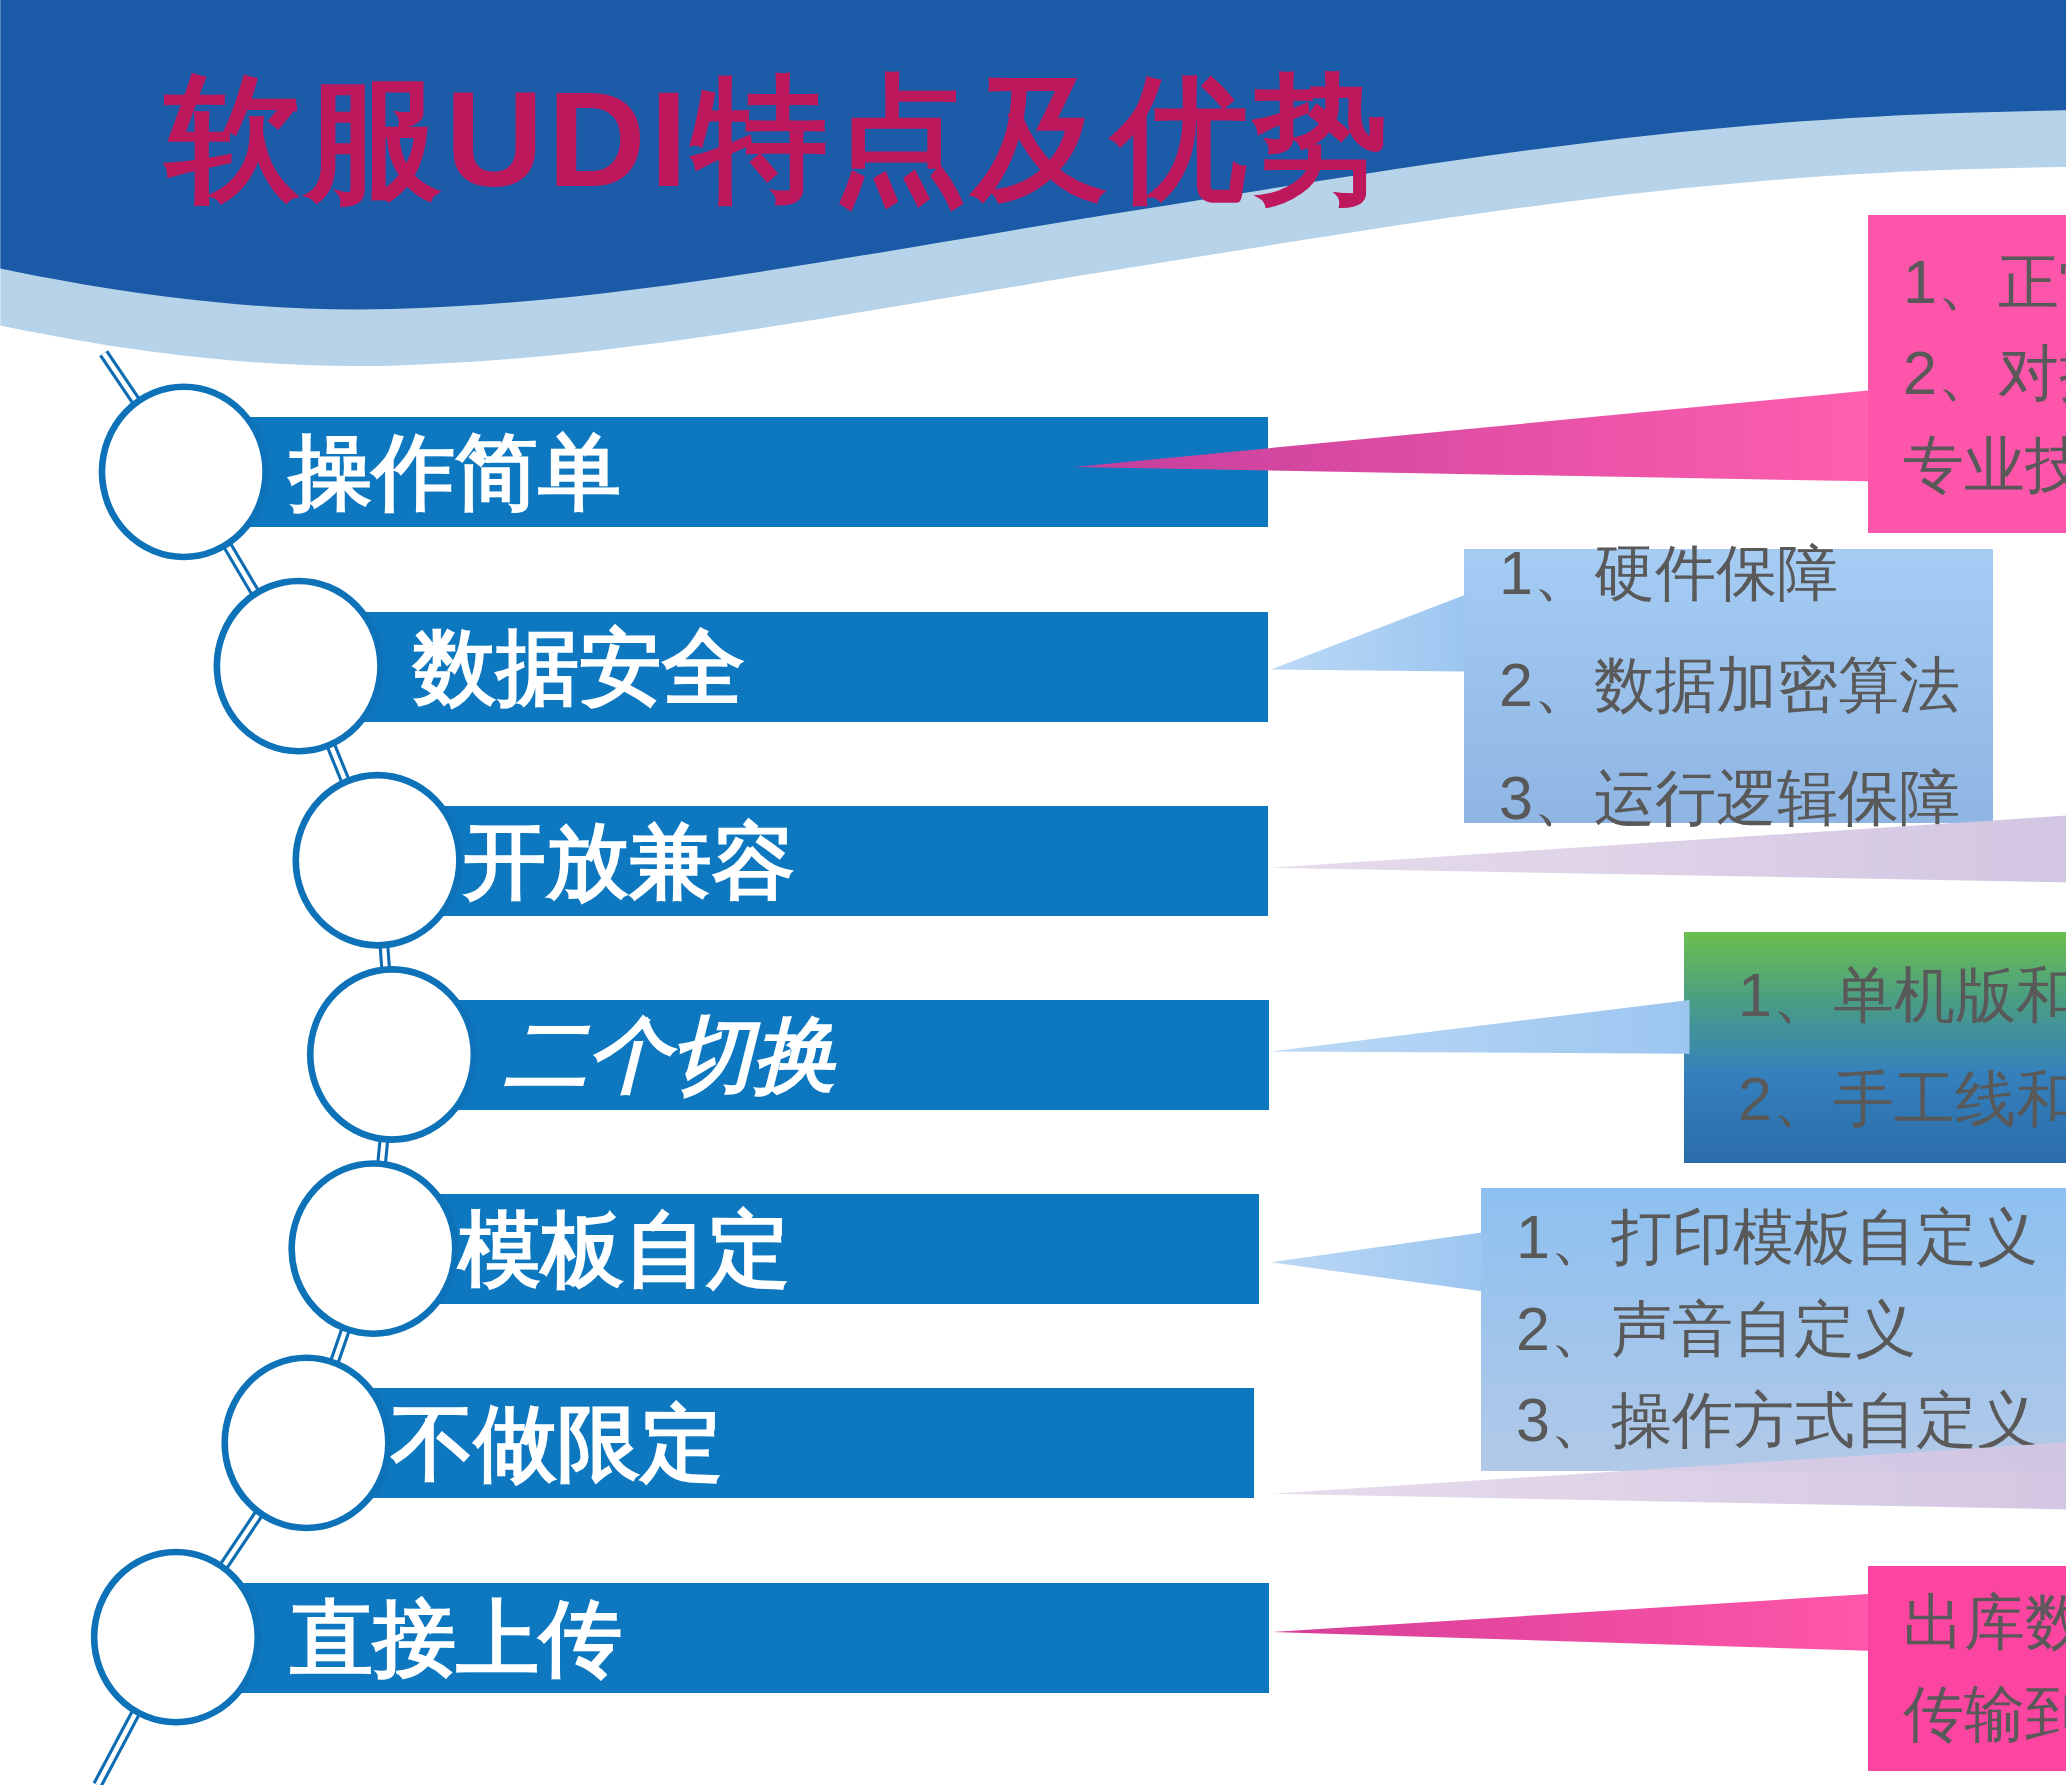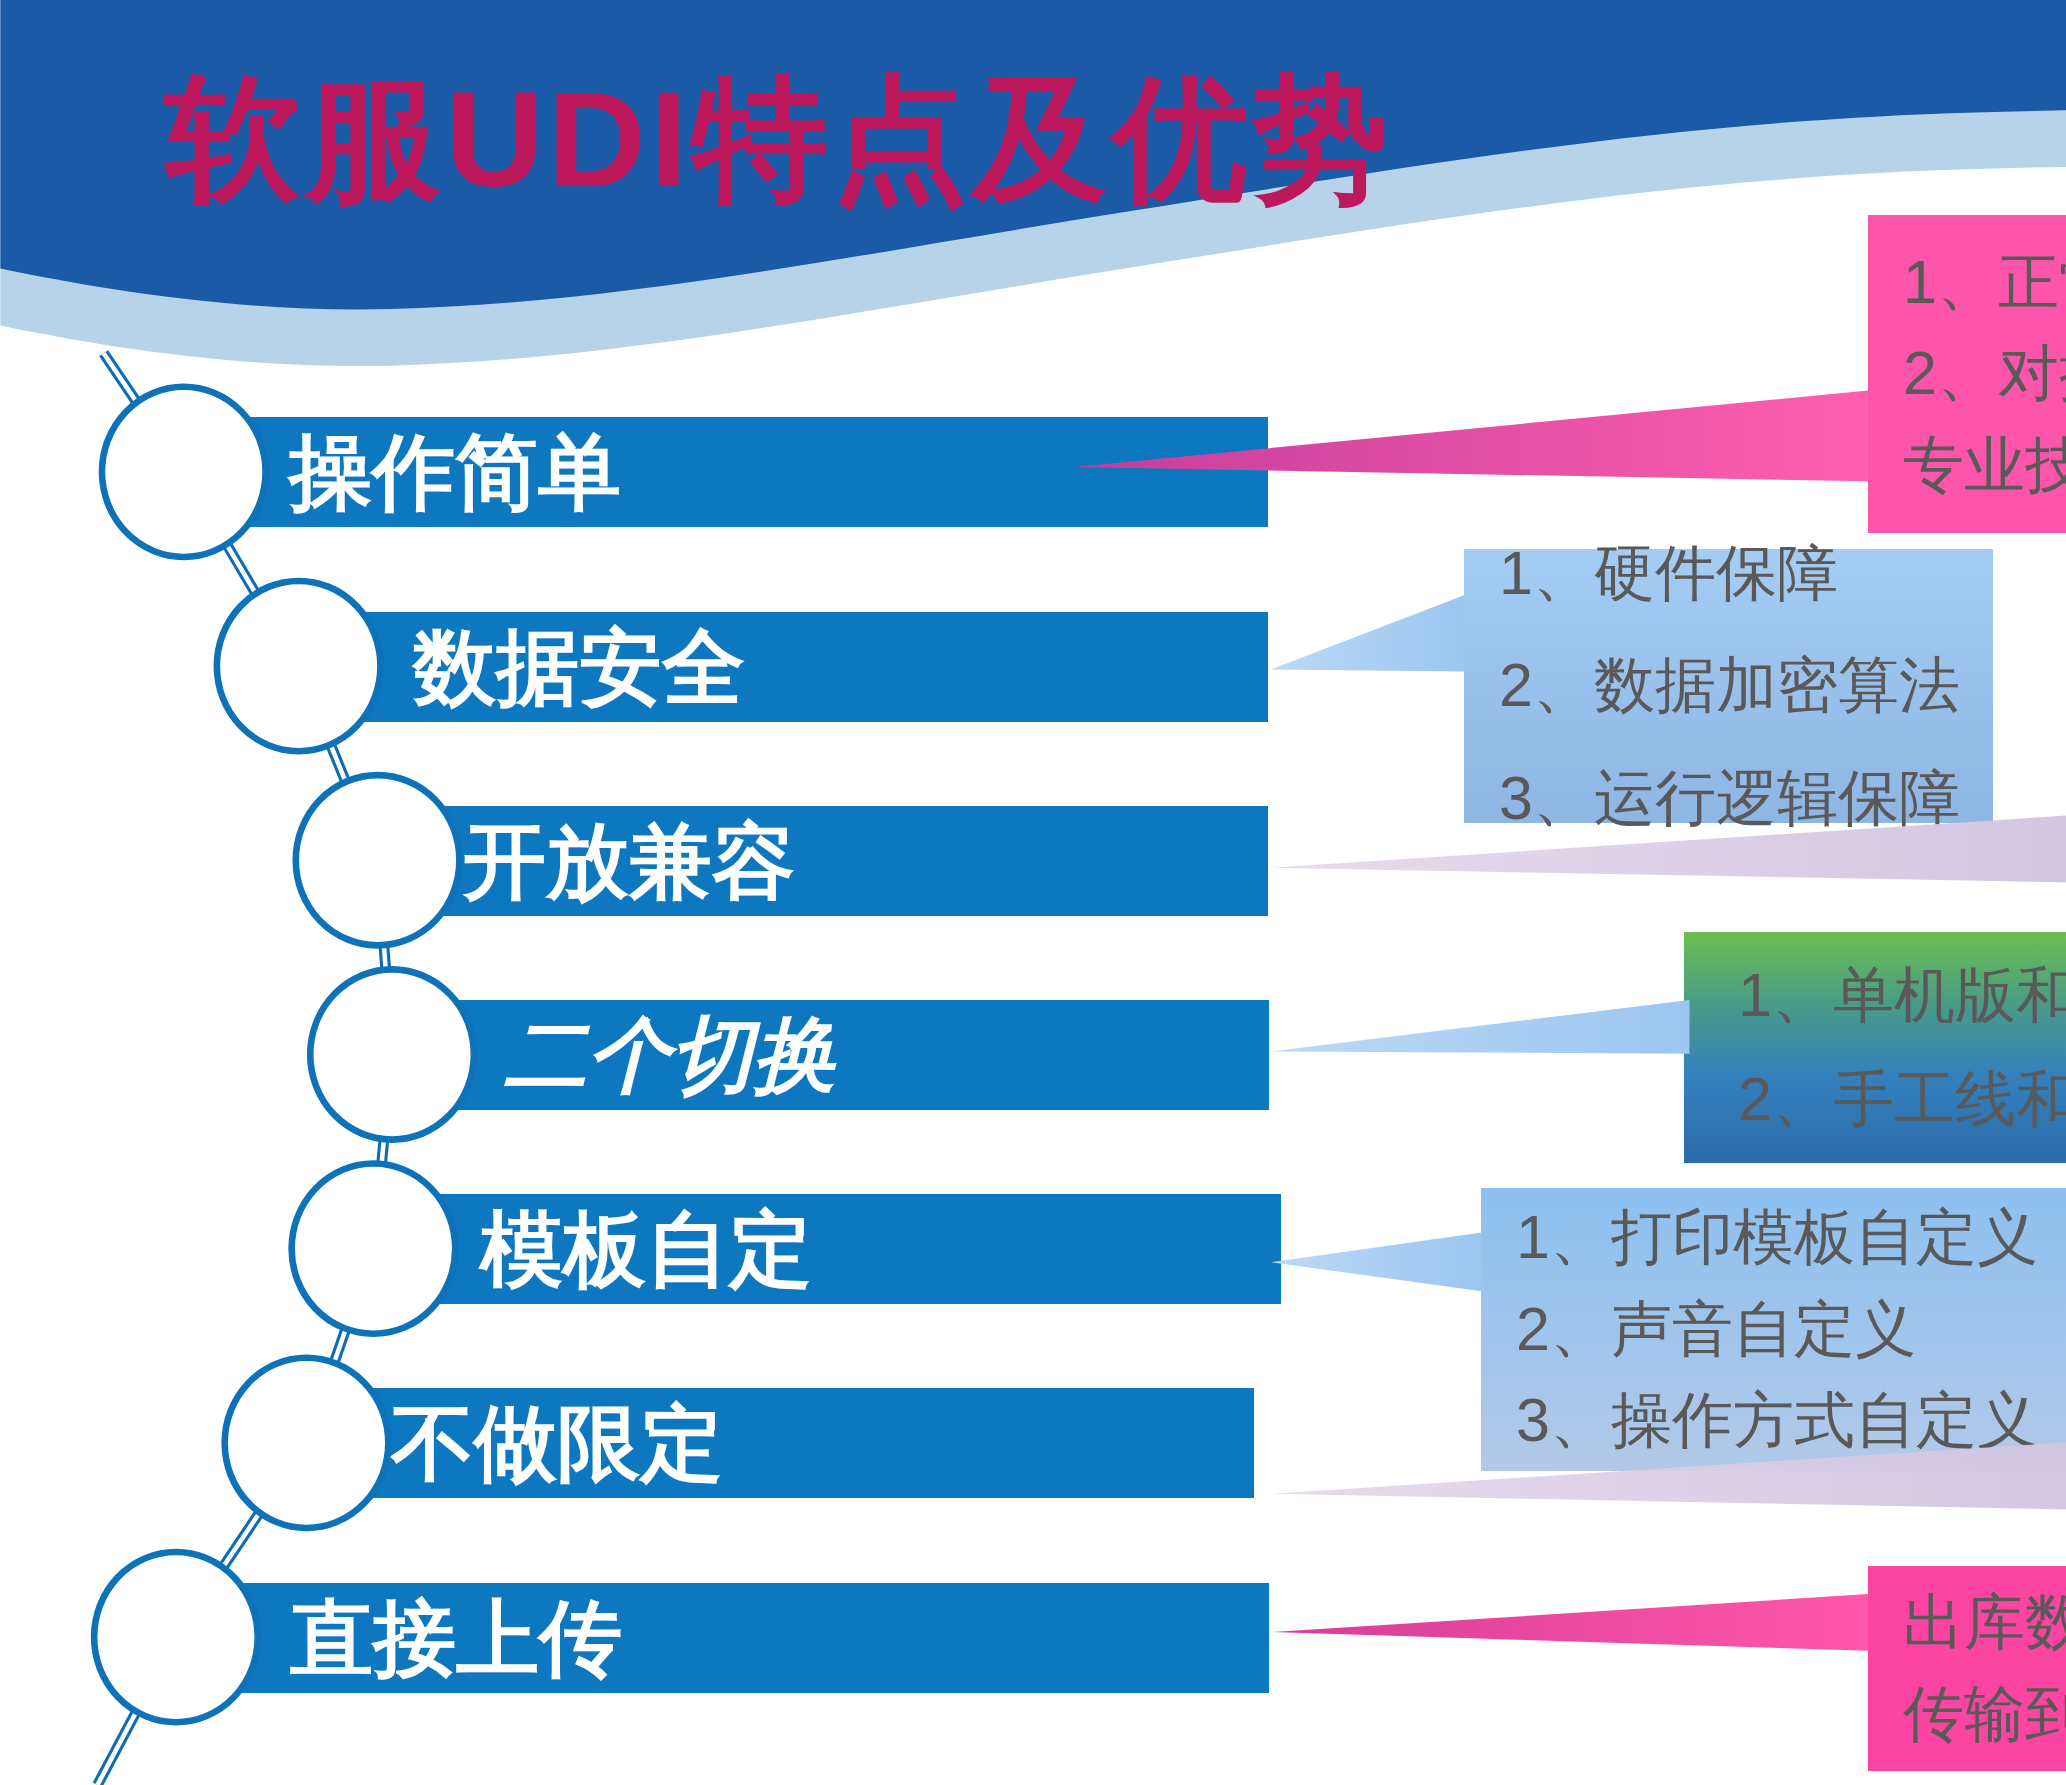--- a/index.html
+++ b/index.html
@@ -24,21 +24,21 @@
     display:flex;align-items:center;
   }
   .bar .bar-label{
     color:#ffffff;font-size:83px;font-weight:bold;
     white-space:nowrap;line-height:1;
   }
   .bar1{left:183px;top:417px;width:1085px;}  .bar1 .bar-label{padding-left:106px;}
   .bar2{left:298px;top:612px;width:970px;}  .bar2 .bar-label{padding-left:115px;}
   .bar3{left:377px;top:806px;width:891px;}  .bar3 .bar-label{padding-left:86px;}
   .bar4{left:392px;top:1000px;width:877px;font-style:italic;}  .bar4 .bar-label{padding-left:112px;}
-  .bar5{left:386px;top:1194px;width:895px;}  .bar5 .bar-label{padding-left:94px;}
+  .bar5{left:364px;top:1194px;width:895px;}  .bar5 .bar-label{padding-left:94px;}
   .bar6{left:292px;top:1388px;width:962px;}  .bar6 .bar-label{padding-left:99px;}
   .bar7{left:176px;top:1583px;width:1093px;}  .bar7 .bar-label{padding-left:114px;}
 
   
   .callout{
     position:absolute;z-index:1;
     display:flex;flex-direction:column;justify-content:center;
     padding-left:35px;box-sizing:border-box;
   }
   .callout p{

